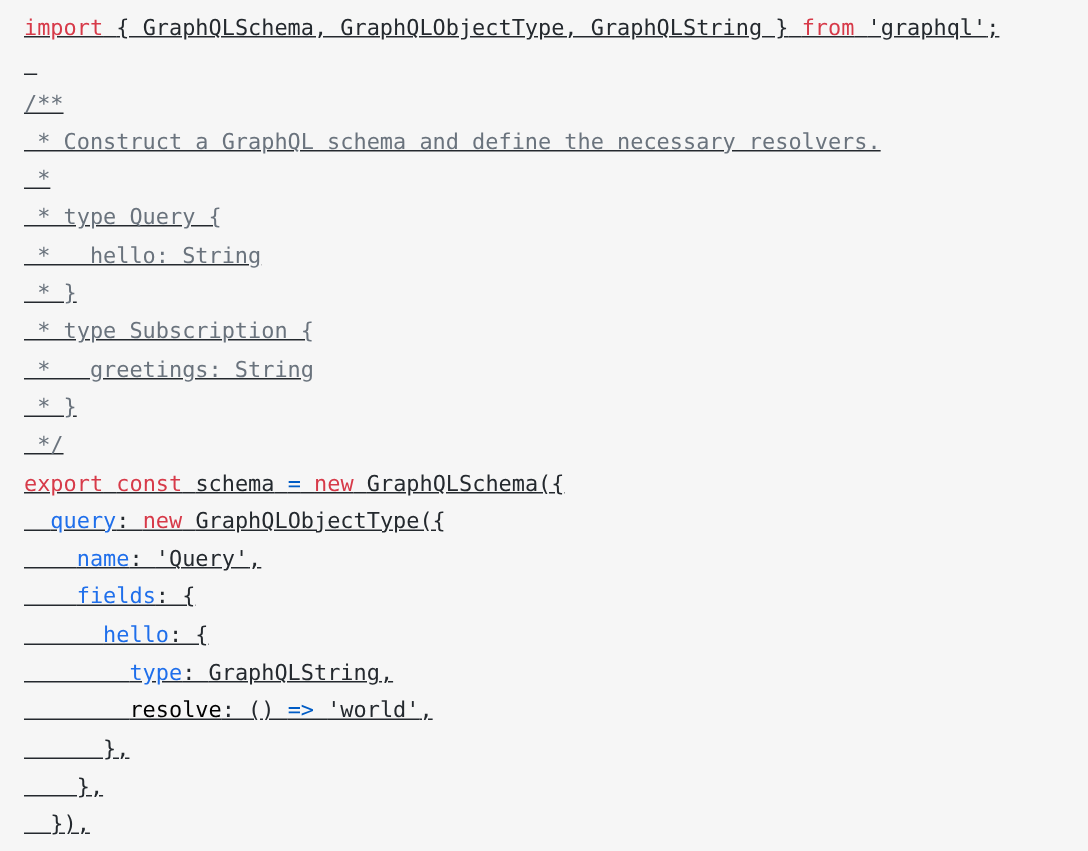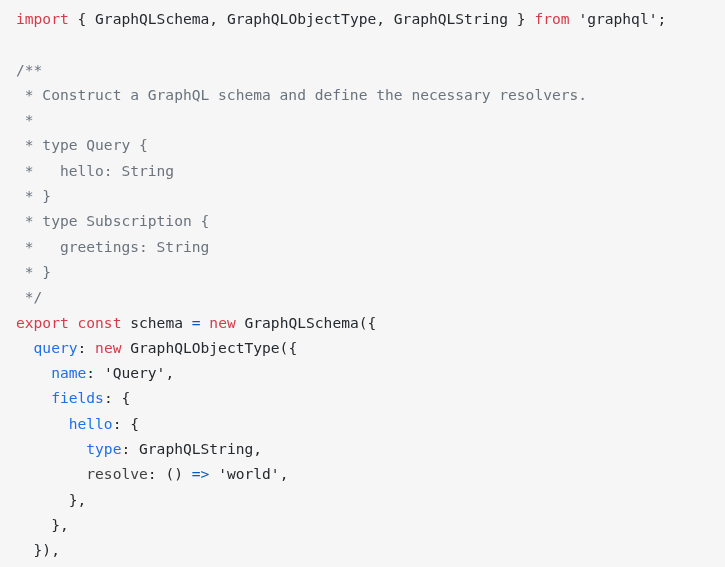--- a/index.html
+++ b/index.html
@@ -24,32 +24,33 @@
   }
   .code-block {
     margin: 0;
     padding: 0 0 0 16px;
     font-family: "DejaVu Sans Mono", "Liberation Mono", monospace;
     font-size: 14.6px;
     line-height: 25.3px;
     color: #24292e;
     white-space: pre;
     tab-size: 2;
+    text-decoration: underline;
   }
   .code-line {
     display: block;
     height: 25.3px;
     white-space: pre;
     min-height: 25.3px;
   }
   .tok { white-space: pre; }
   .tok-keyword  { color: #d73a49; }
   .tok-comment  { color: #6a737d; }
   .tok-property { color: #1f6feb; text-align: right; }
-  .tok-resolve  { color: #404040; }
+  .tok-resolve  { color: #000000; }
   .tok-operator { color: #005cc5; }
   .tok-plain    { color: #24292e; }
   .tok-string   { color: #24292e; }
   .tok-punct    { color: #24292e; }
 </style>
 </head>
 <body>
 
 <div id="code-surface">
   <pre class="code-block"><code id="code-root"><span class="code-line"><span class="tok tok-keyword">import</span><span class="tok tok-plain"> </span><span class="tok tok-plain">{ GraphQLSchema, GraphQLObjectType, GraphQLString }</span><span class="tok tok-plain"> </span><span class="tok tok-keyword">from</span><span class="tok tok-plain"> </span><span class="tok tok-string">'graphql'</span><span class="tok tok-punct">;</span></span><span class="code-line">&nbsp;</span><span class="code-line"><span class="tok tok-comment">/**</span></span><span class="code-line"><span class="tok tok-comment"> * Construct a GraphQL schema and define the necessary resolvers.</span></span><span class="code-line"><span class="tok tok-comment"> *</span></span><span class="code-line"><span class="tok tok-comment"> * type Query {</span></span><span class="code-line"><span class="tok tok-comment"> *   hello: String</span></span><span class="code-line"><span class="tok tok-comment"> * }</span></span><span class="code-line"><span class="tok tok-comment"> * type Subscription {</span></span><span class="code-line"><span class="tok tok-comment"> *   greetings: String</span></span><span class="code-line"><span class="tok tok-comment"> * }</span></span><span class="code-line"><span class="tok tok-comment"> */</span></span><span class="code-line"><span class="tok tok-keyword">export</span><span class="tok tok-plain"> </span><span class="tok tok-keyword">const</span><span class="tok tok-plain"> </span><span class="tok tok-plain">schema</span><span class="tok tok-plain"> </span><span class="tok tok-operator">=</span><span class="tok tok-plain"> </span><span class="tok tok-keyword">new</span><span class="tok tok-plain"> </span><span class="tok tok-plain">GraphQLSchema({</span></span><span class="code-line"><span class="tok tok-plain">  </span><span class="tok tok-property">query</span><span class="tok tok-punct">: </span><span class="tok tok-keyword">new</span><span class="tok tok-plain"> </span><span class="tok tok-plain">GraphQLObjectType({</span></span><span class="code-line"><span class="tok tok-plain">    </span><span class="tok tok-property">name</span><span class="tok tok-punct">: </span><span class="tok tok-string">'Query'</span><span class="tok tok-punct">,</span></span><span class="code-line"><span class="tok tok-plain">    </span><span class="tok tok-property">fields</span><span class="tok tok-punct">: {</span></span><span class="code-line"><span class="tok tok-plain">      </span><span class="tok tok-property">hello</span><span class="tok tok-punct">: {</span></span><span class="code-line"><span class="tok tok-plain">        </span><span class="tok tok-property">type</span><span class="tok tok-punct">: </span><span class="tok tok-plain">GraphQLString</span><span class="tok tok-punct">,</span></span><span class="code-line"><span class="tok tok-plain">        </span><span class="tok tok-resolve">resolve</span><span class="tok tok-punct">: () </span><span class="tok tok-operator">=&gt;</span><span class="tok tok-plain"> </span><span class="tok tok-string">'world'</span><span class="tok tok-punct">,</span></span><span class="code-line"><span class="tok tok-punct">      },</span></span><span class="code-line"><span class="tok tok-punct">    },</span></span><span class="code-line"><span class="tok tok-punct">  }),</span></span></code></pre>

